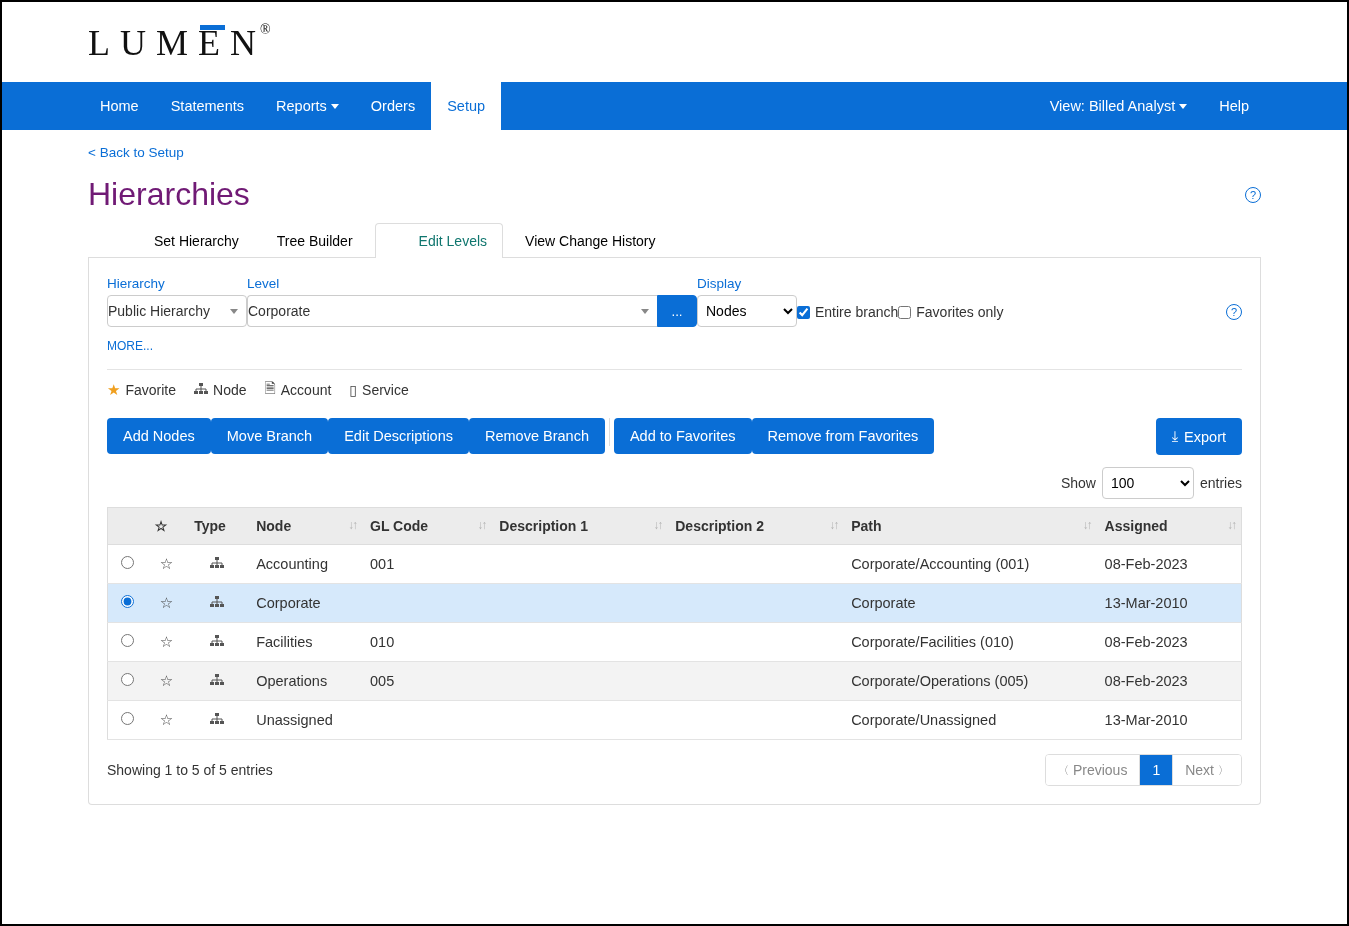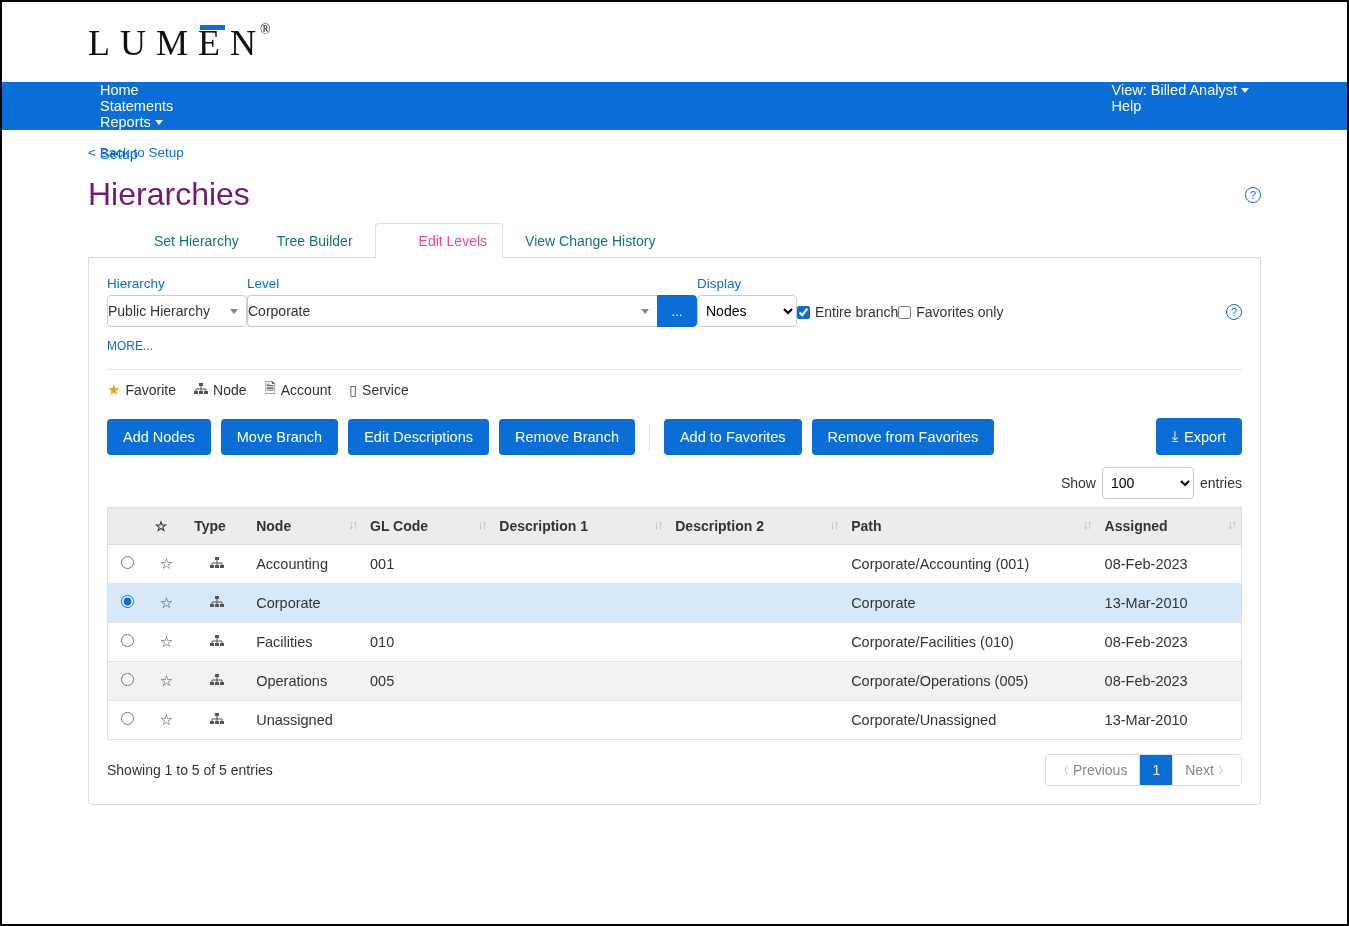--- a/index.html
+++ b/index.html
@@ -6,35 +6,35 @@
   body { font-family: "Helvetica Neue", Arial, sans-serif; background: #fff; color: #333; font-size: 14px; border: 2px solid #000; width: 1349px; height: 926px; position: relative; }
   .page { padding: 0; }
 
   .logo-bar { padding: 20px 0 18px 86px; }
   .logo { font-family: "Times New Roman", serif; letter-spacing: 10px; font-size: 36px; font-weight: 500; color: #111; position: relative; }
   .logo-e { position: relative; display:inline-block; }
   .logo-e::before { content: ""; position: absolute; top: 3px; left: 2px; width: 25px; height: 5px; background: #0a6ed6; }
   .logo sup { font-size: 14px; vertical-align: top; letter-spacing: 0; margin-left: -6px; }
 
   .navbar { background: #0a6ed6; display: flex; align-items: stretch; height: 48px; padding: 0 82px; }
-  .nav-left, .nav-right { display: flex; align-items: stretch; flex-direction: column; }
+  .nav-left, .nav-right { display: flex; align-items: stretch; }
   .nav-right { margin-left: auto; }
   .nav-item { color: #fff; padding: 0 16px; display: flex; align-items: center; cursor: pointer; text-decoration: none; font-size: 14.5px; }
   .nav-item.active { background: #fff; color: #0a6ed6; }
   .caret { display: inline-block; margin-left: 4px; width: 0; height: 0; border-left: 4px solid transparent; border-right: 4px solid transparent; border-top: 5px solid currentColor; vertical-align: middle; }
 
   .content { padding: 14px 86px 30px; }
   .back-link { color: #0a6ed6; cursor: pointer; font-size: 13.5px; }
   .page-title-row { display: flex; align-items: center; margin: 16px 0 10px; }
   h1.page-title { font-size: 32px; font-weight: 500; color: #701a75; }
   .help-circle { color: #0a6ed6; border: 1.5px solid #0a6ed6; border-radius: 50%; width: 16px; height: 16px; display: inline-flex; align-items:center; justify-content:center; font-size: 11px; cursor:pointer; }
 
   .tabs { display: flex; border-bottom: 1px solid #ddd; padding-left: 50px; gap: 6px; }
-  .tab { color: #0f766e; padding: 9px 15px; cursor: pointer; font-size: 14px; border: 1px solid transparent; border-bottom: none; border-radius: 4px 4px 0 0; margin-bottom: -1px; }
-  .tab.active { color: #ec4899; border-color: #ddd; background: #fff; padding-left: 43px; }
+  .tab { color: #000000; padding: 9px 15px; cursor: pointer; font-size: 14px; border: 1px solid transparent; border-bottom: none; border-radius: 4px 4px 0 0; margin-bottom: -1px; }
+  .tab.active { color: #0f766e; border-color: #ddd; background: #fff; padding-left: 43px; }
 
   .panel { border: 1px solid #ddd; border-top: none; border-radius: 0 0 4px 4px; padding: 18px; }
 
   .filters-row { display: flex; align-items: flex-end; position: relative; }
   .filter-block { display: flex; flex-direction: column; }
   .filter-label { color: #0a6ed6; font-size: 13.5px; margin-bottom: 4px; font-weight: 500; }
   .select-like { border: 1px solid #ccc; border-radius: 4px; padding: 6px 22px 6px 0; font-size: 14px; background: #fff; position: relative; cursor: pointer; min-height: 32px; display:flex; align-items:center; }
   .select-like .dd { position: absolute; right: 8px; width: 0; height: 0; border-left: 4px solid transparent; border-right: 4px solid transparent; border-top: 5px solid #888; }
   .select-native { border: 1px solid #ccc; border-radius: 4px; padding: 5px 4px; font-size: 14px; background: #fff; height: 32px; }
 
@@ -50,21 +50,21 @@
 
   hr.sep { border: none; border-top: 1px solid #e4e4e4; margin: 16px 0 8px; }
 
   .legend { display:flex; gap: 18px; align-items: center; font-size: 14px; }
   .legend-item { display:flex; align-items:center; gap: 5px; }
   .star-filled { color:#f0a020; font-size: 15px; }
   .star-outline { font-size: 15px; color: #444; }
   .doc-icon { font-size: 14px; color:#444; }
   .svc-icon { font-size: 14px; color:#444; }
 
-  .actions-row { display:flex; gap: 10px; margin-top: 16px; align-items: center; }
+  .actions-row { display:flex; margin-top: 16px; align-items: flex-start; }
   .btn { background: #0a6ed6; color: #fff; border: none; padding: 10px 16px; border-radius: 4px; font-size: 14.5px; cursor: pointer; }
   .vdiv { width: 1px; height: 28px; background: #ddd; margin: 0 4px; }
   .btn.export { display:flex; align-items:center; gap:6px; }
   .spacer { flex: 1; }
 
   .show-entries { display:flex; justify-content:flex-end; align-items:center; gap:6px; margin-top: 12px; font-size: 14px; }
 
   table.data { width: 100%; border-collapse: collapse; margin-top: 8px; border: 1px solid #ddd; table-layout: fixed; }
   table.data th { background: #ececec; color:#333; font-weight: 600; font-size: 14px; text-align:left; padding: 10px 8px; border-bottom: 1px solid #ddd; position:relative; }
   table.data th .sort { position:absolute; right:6px; color:#b4b4b4; font-size:12px; letter-spacing:-2px;}

